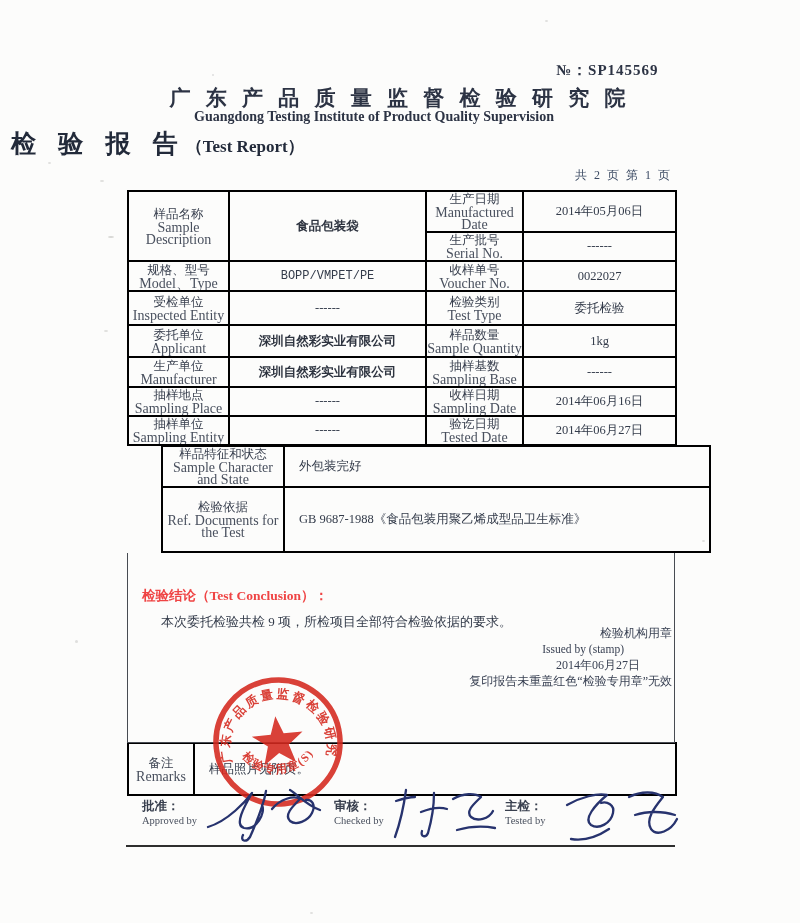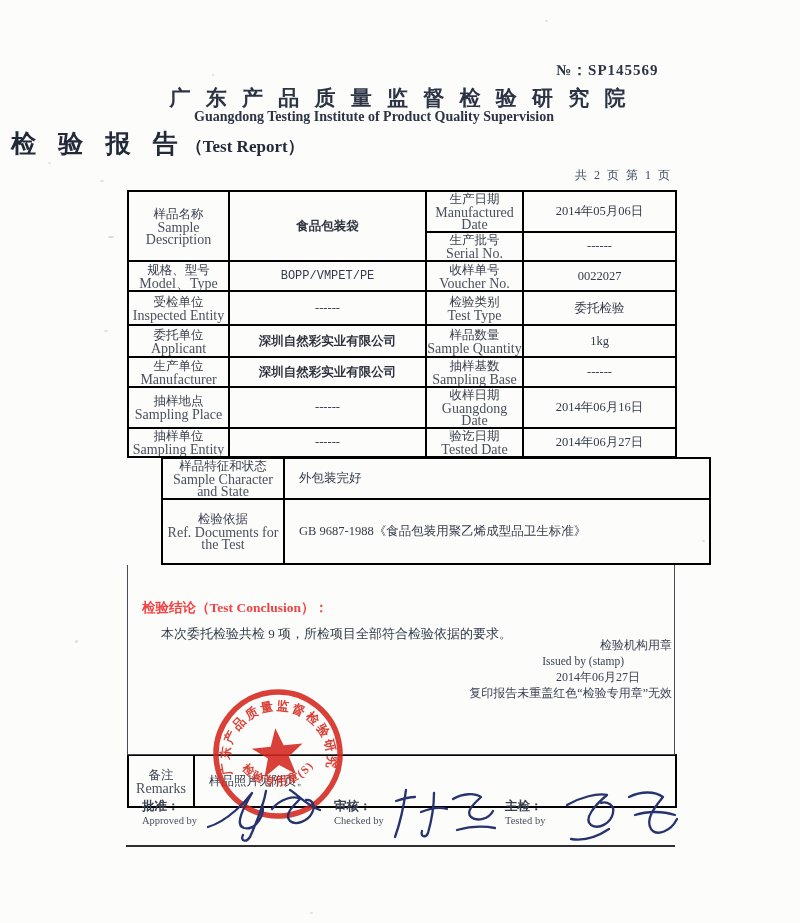--- a/index.html
+++ b/index.html
@@ -195,21 +195,21 @@
       <tr style="height:29px">
         <td>
               <div class="lbl-cn">抽样地点</div>
               <div class="lbl-en">Sampling Place</div>
             </td>
         <td>
               <div class="val">------</div>
             </td>
         <td>
               <div class="lbl-cn">收样日期</div>
-              <div class="lbl-en">Guangdong Date</div>
+              <div class="lbl-en">Sampling Date</div>
             </td>
         <td>
               <div class="val">2014年06月16日</div>
             </td>
       </tr>
       <tr style="height:22px">
         <td>
               <div class="lbl-cn">抽样单位</div>
               <div class="lbl-en">Sampling Entity</div>
             </td>

